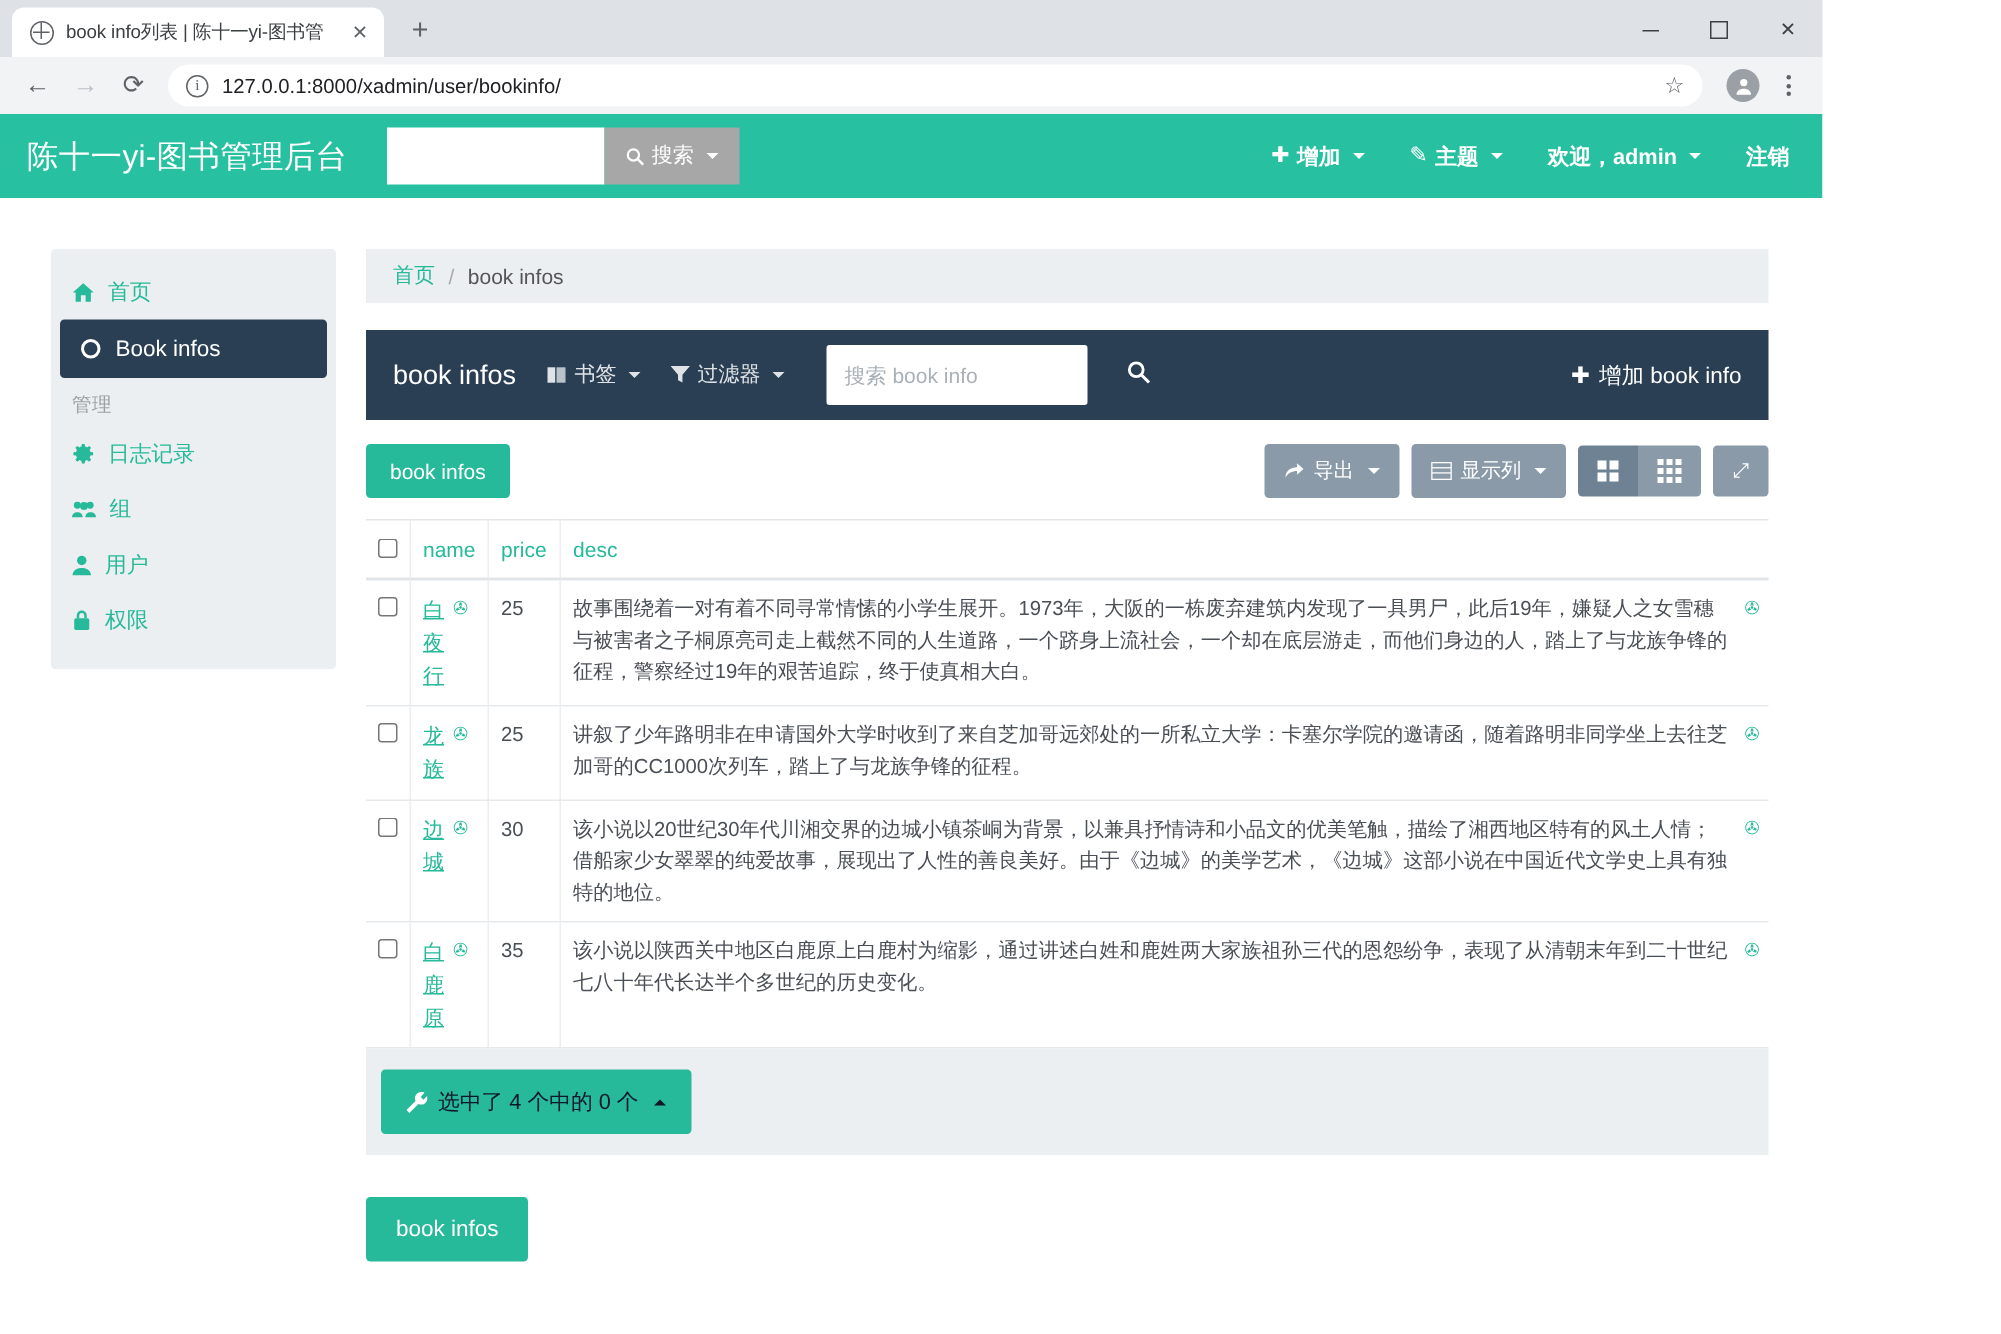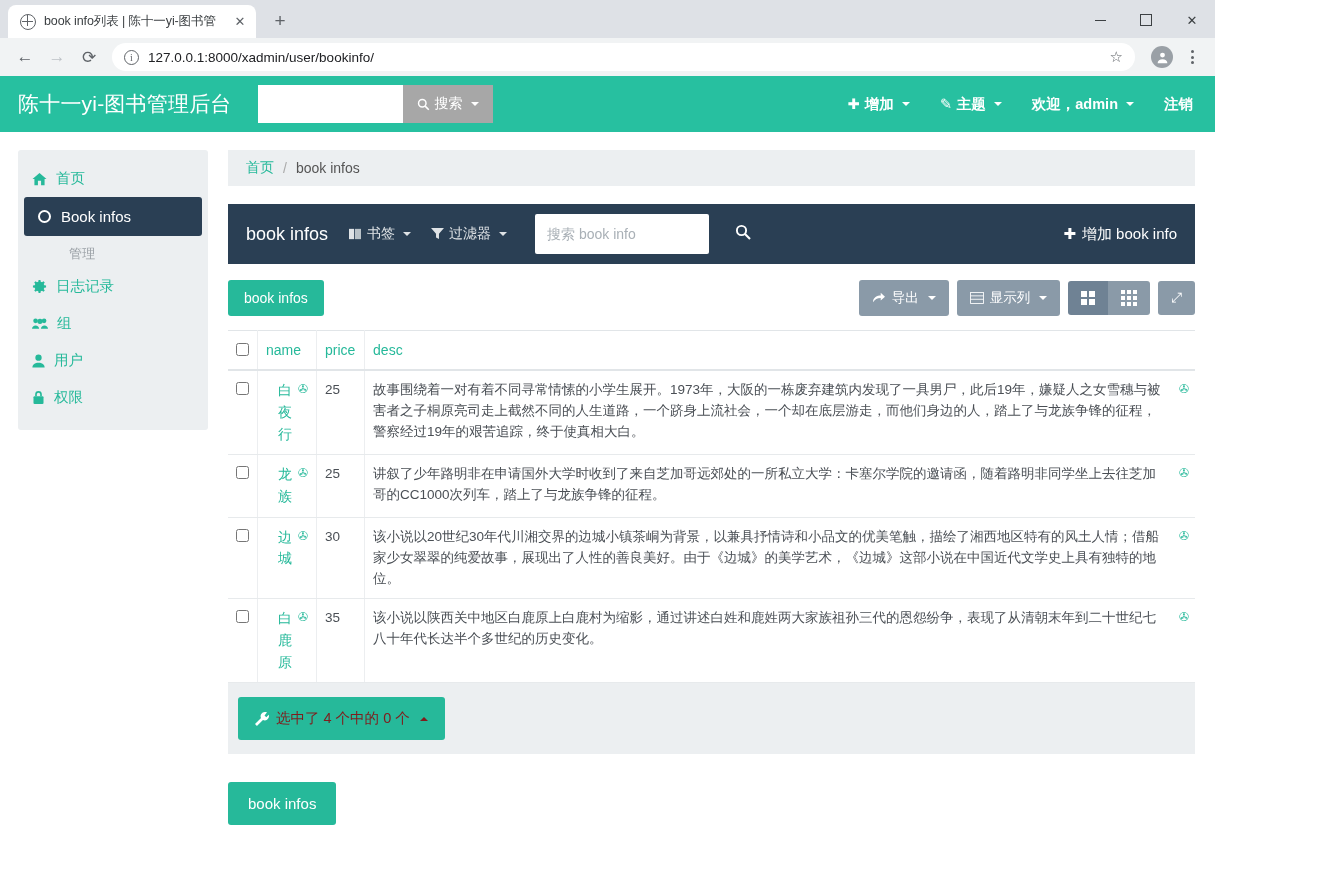--- a/index.html
+++ b/index.html
@@ -104,33 +104,33 @@
     font-size: 14px; cursor: pointer; font-family: inherit; white-space: nowrap;
   }
   .nav-right { margin-left: auto; display: flex; align-items: center; gap: 30px; }
   .nav-item {
     display: flex; align-items: center; gap: 5px; font-size: 14.5px;
     color: #ffffff; cursor: pointer; white-space: nowrap; font-weight: bold;
   }
   .caret { border-left: 4px solid transparent; border-right: 4px solid transparent;
            border-top: 4px solid currentColor; display: inline-block; margin-left: 3px; }
 
-  .body-wrap { display: flex; padding: 0; height: calc(889px - 80px - 56px); }
+  .body-wrap { display: flex; padding: 16px; height: calc(889px - 80px - 56px); }
 
   
   .sidebar { width: 208px; flex: 0 0 208px; padding: 18px 0 0 18px; }
   .sidebar-inner { background: #eceff1; border-radius: 3px; padding: 10px 0 14px 0; }
   .side-link {
     display: flex; align-items: center; gap: 9px; padding: 9px 14px;
     font-size: 14.5px; color: #26b99a; cursor: pointer;
   }
   .side-group {
     padding: 9px 14px 5px 14px; font-size: 12px; color: #9aa0a6; letter-spacing: .3px;
   }
-  .side-group.cn { font-size: 13px; margin-left: 37px; }
+  .side-group.cn { font-size: 13px; }
   .side-item-active {
     margin: 0 6px; background: #2a3f54; color: #ffffff; border-radius: 3px;
     display: flex; align-items: center; gap: 10px; padding: 11px 14px;
     font-size: 15px; cursor: pointer;
   }
   .ring {
     width: 13px; height: 13px; border: 2.5px solid #ffffff; border-radius: 50%;
     flex: 0 0 auto;
   }
 
@@ -198,32 +198,32 @@
     border-bottom: 1px solid #e7eaec; border-right: 1px solid #eceef0;
     padding: 9px 8px; vertical-align: top; color: #4a4f55; line-height: 1.55;
   }
   table.grid td.c-check, table.grid th.c-check { width: 28px; text-align: center; border-right: 1px solid #eceef0; }
   table.grid td.c-name, table.grid th.c-name { width: 52px; }
   table.grid td.c-price, table.grid th.c-price { width: 48px; }
   table.grid td.c-desc { border-right: none; position: relative; padding-right: 26px; }
   table.grid th.c-desc { border-right: none; }
   .namecell { display: flex; gap: 4px; }
   .namecell a {
-    color: #26b99a; cursor: pointer; font-size: 14px;
-    line-height: 1.55; word-break: break-all; display: block; width: 16px; margin-left: 12px;
+    color: #26b99a; text-decoration: underline; cursor: pointer; font-size: 14px;
+    line-height: 1.55; word-break: break-all; display: block; width: 16px;
   }
   .edit-ico { color: #26b99a; font-size: 12px; cursor: pointer; flex: 0 0 auto; }
   .row-edit { position: absolute; right: 6px; top: 9px; color: #26b99a; font-size: 12px; cursor: pointer; }
   input[type=checkbox] { width: 13px; height: 13px; margin: 2px 0 0 0; cursor: pointer; }
 
   .action-bar {
     background: #eceff1; margin-top: 0; padding: 14px 10px; display: flex; align-items: center;
   }
   .btn-action {
-    background: #26b99a; color: #7f1d1d; border: none; border-radius: 3px;
+    background: #26b99a; color: #0f172a; border: none; border-radius: 3px;
     padding: 12px 17px; font-size: 14.5px; cursor: pointer; display: flex;
     align-items: center; gap: 7px; font-family: inherit; white-space: nowrap;
   }
   .caret-up { border-left: 4px solid transparent; border-right: 4px solid transparent;
               border-bottom: 4px solid currentColor; display: inline-block; margin-left: 3px; }
   .bottom-btn-wrap { margin-top: 28px; }
 
   .footer {
     height: 44px; display: flex; align-items: center; justify-content: center;
     font-size: 13.5px; color: #444; background: #ffffff;

